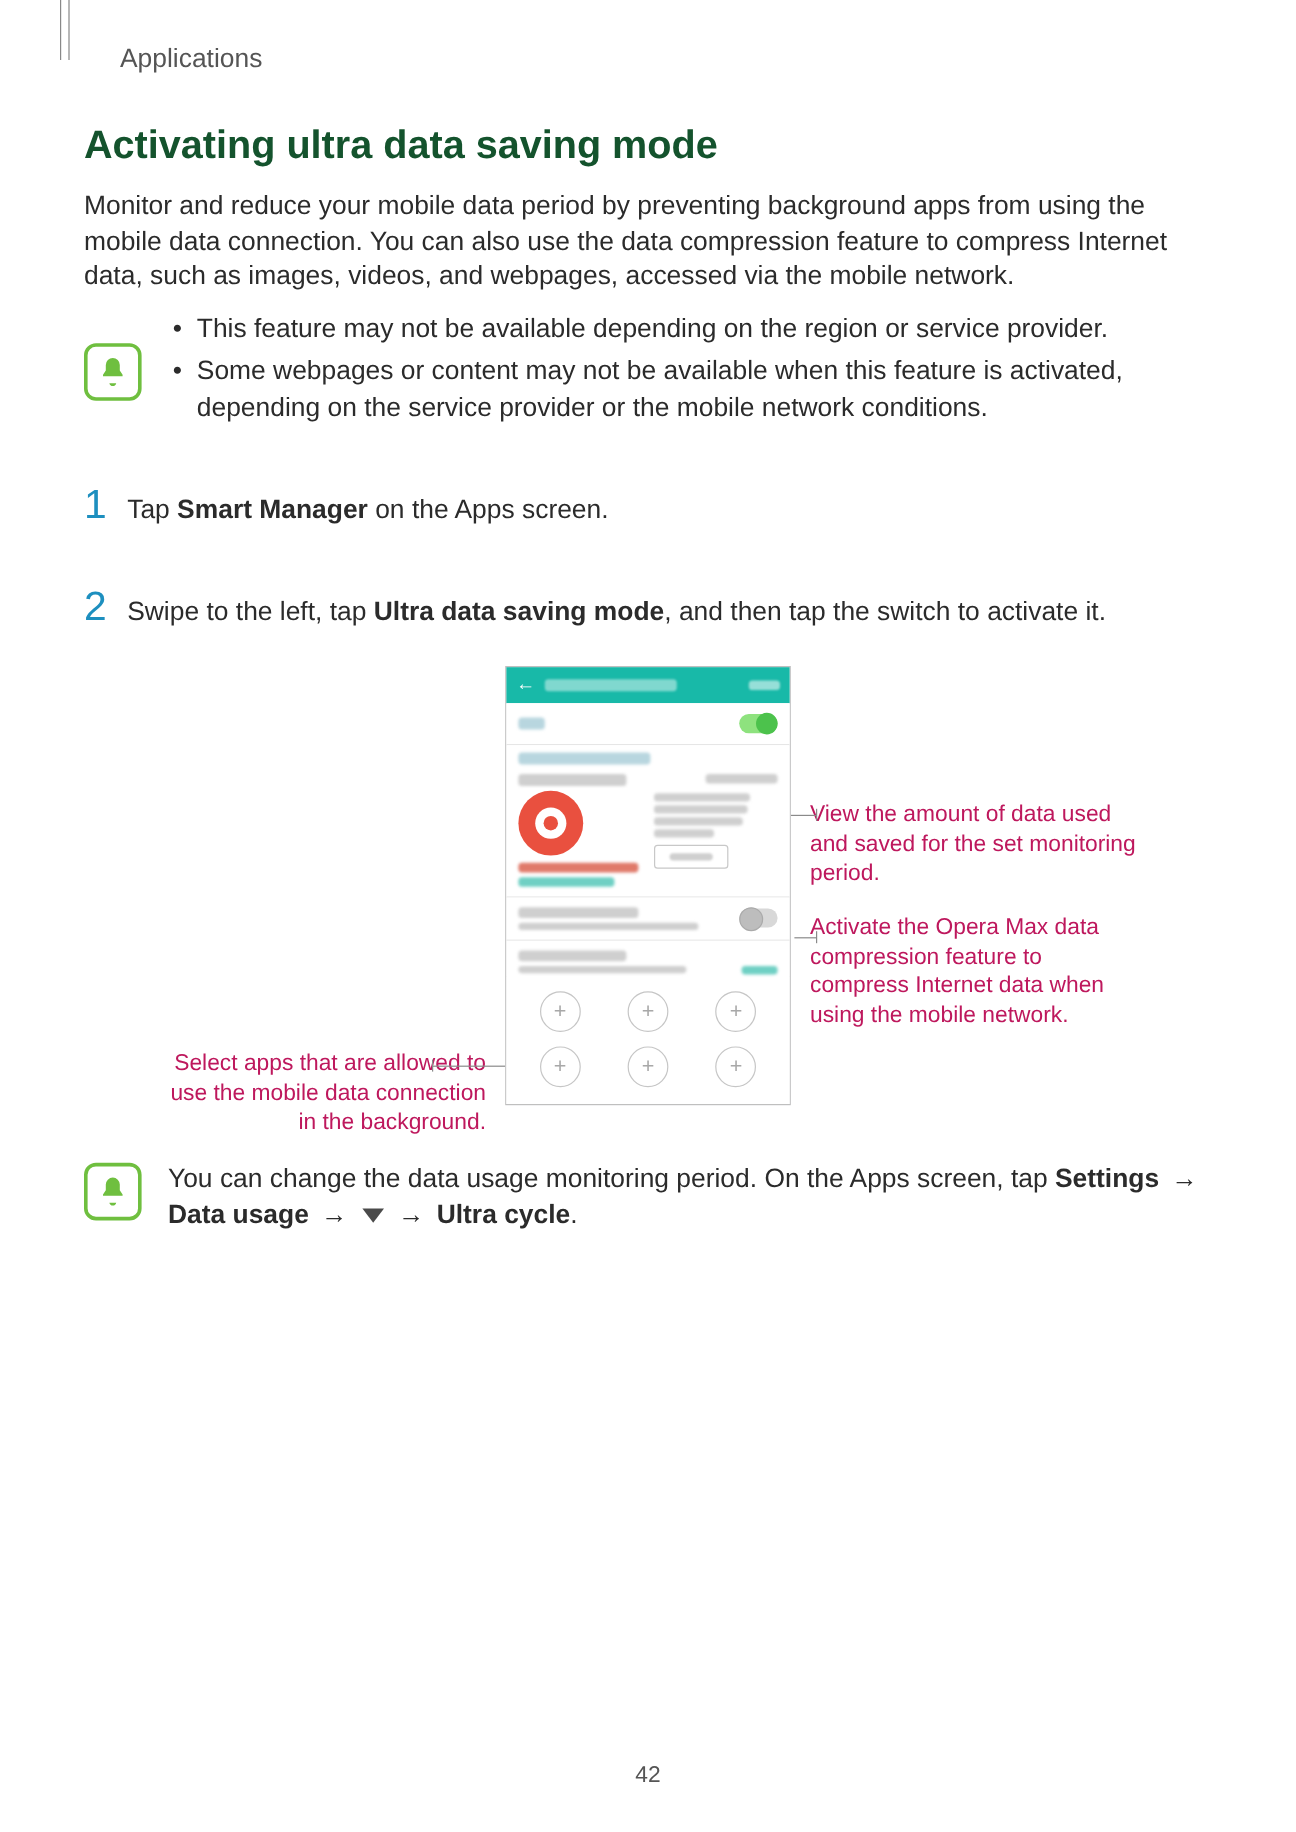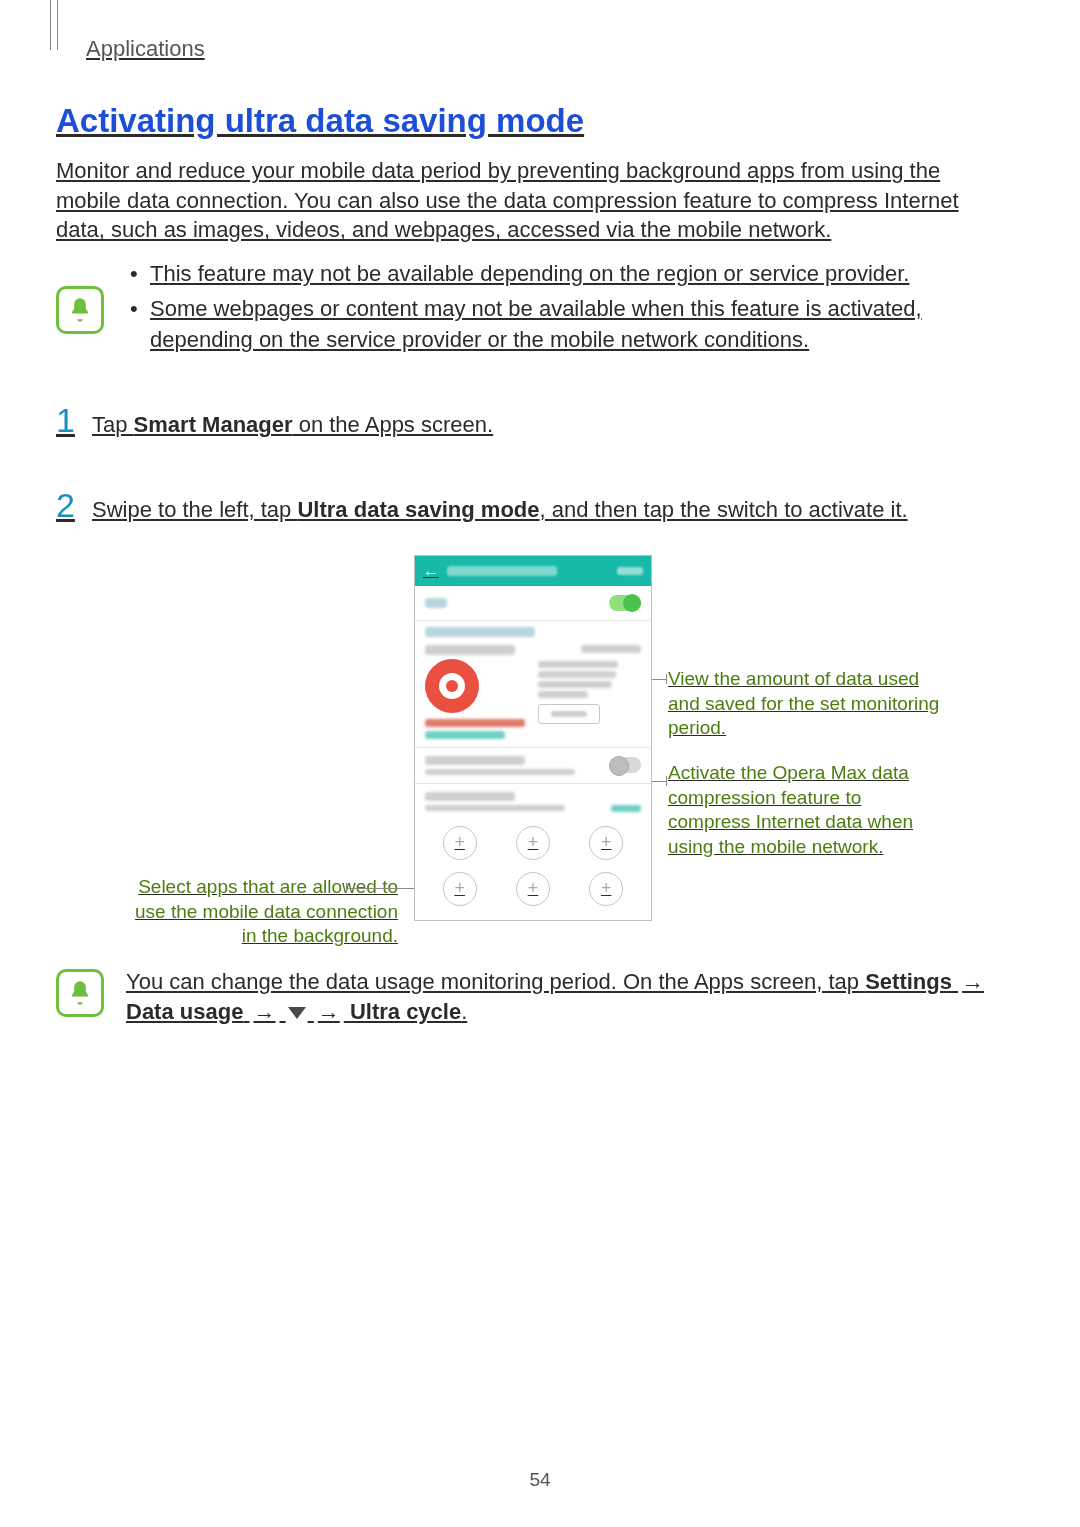--- a/index.html
+++ b/index.html
@@ -7,39 +7,38 @@
     padding: 0;
     background: #fff;
     font-family: "Segoe UI", Arial, sans-serif;
     color: #2b2b2b;
     width: 1080px;
     height: 1527px;
     position: relative;
     box-sizing: border-box;
   }
   .page {
-    padding: 20px 70px 0 56px;
-    text-decoration: underline;
+    padding: 20px 70px 0 70px;
   }
   .tab {
     position: absolute;
     top: 0;
     left: 50px;
     width: 6px;
     height: 50px;
     border-left: 1px solid #888;
     border-right: 1px solid #888;
   }
   .breadcrumb {
     font-size: 22px;
     color: #555;
     margin: 16px 0 40px 30px;
   }
   h2.section {
-    color: #1d4ed8;
+    color: #14532d;
     font-weight: 600;
     font-size: 33px;
     margin: 0 0 16px 0;
   }
   p.intro, .body-text {
     font-size: 22px;
     line-height: 1.35;
     margin: 0 0 14px 0;
     color: #2b2b2b;
   }
@@ -104,21 +103,21 @@
   .step-body strong { font-weight: 700; }
   .figure-area {
     display: flex;
     align-items: flex-start;
     justify-content: center;
     margin: 30px 0 18px 0;
     position: relative;
   }
   .left-callout, .right-callouts {
     font-size: 19px;
-    color: #4d7c0f;
+    color: #be185d;
     line-height: 1.3;
   }
   .left-callout {
     width: 280px;
     text-align: right;
     padding-right: 16px;
     margin-top: 320px;
   }
   .right-callouts {
     width: 280px;
@@ -403,13 +402,13 @@
       <strong>Data usage</strong>
       <span class="arrow">→</span>
       <span class="dropdown-icon"></span>
       <span class="arrow">→</span>
       <strong>Ultra cycle</strong><span>.</span>
     </p>
   </div>
 
 </div>
 
-<div class="page-num">54</div>
+<div class="page-num">42</div>
 
 </body></html>

